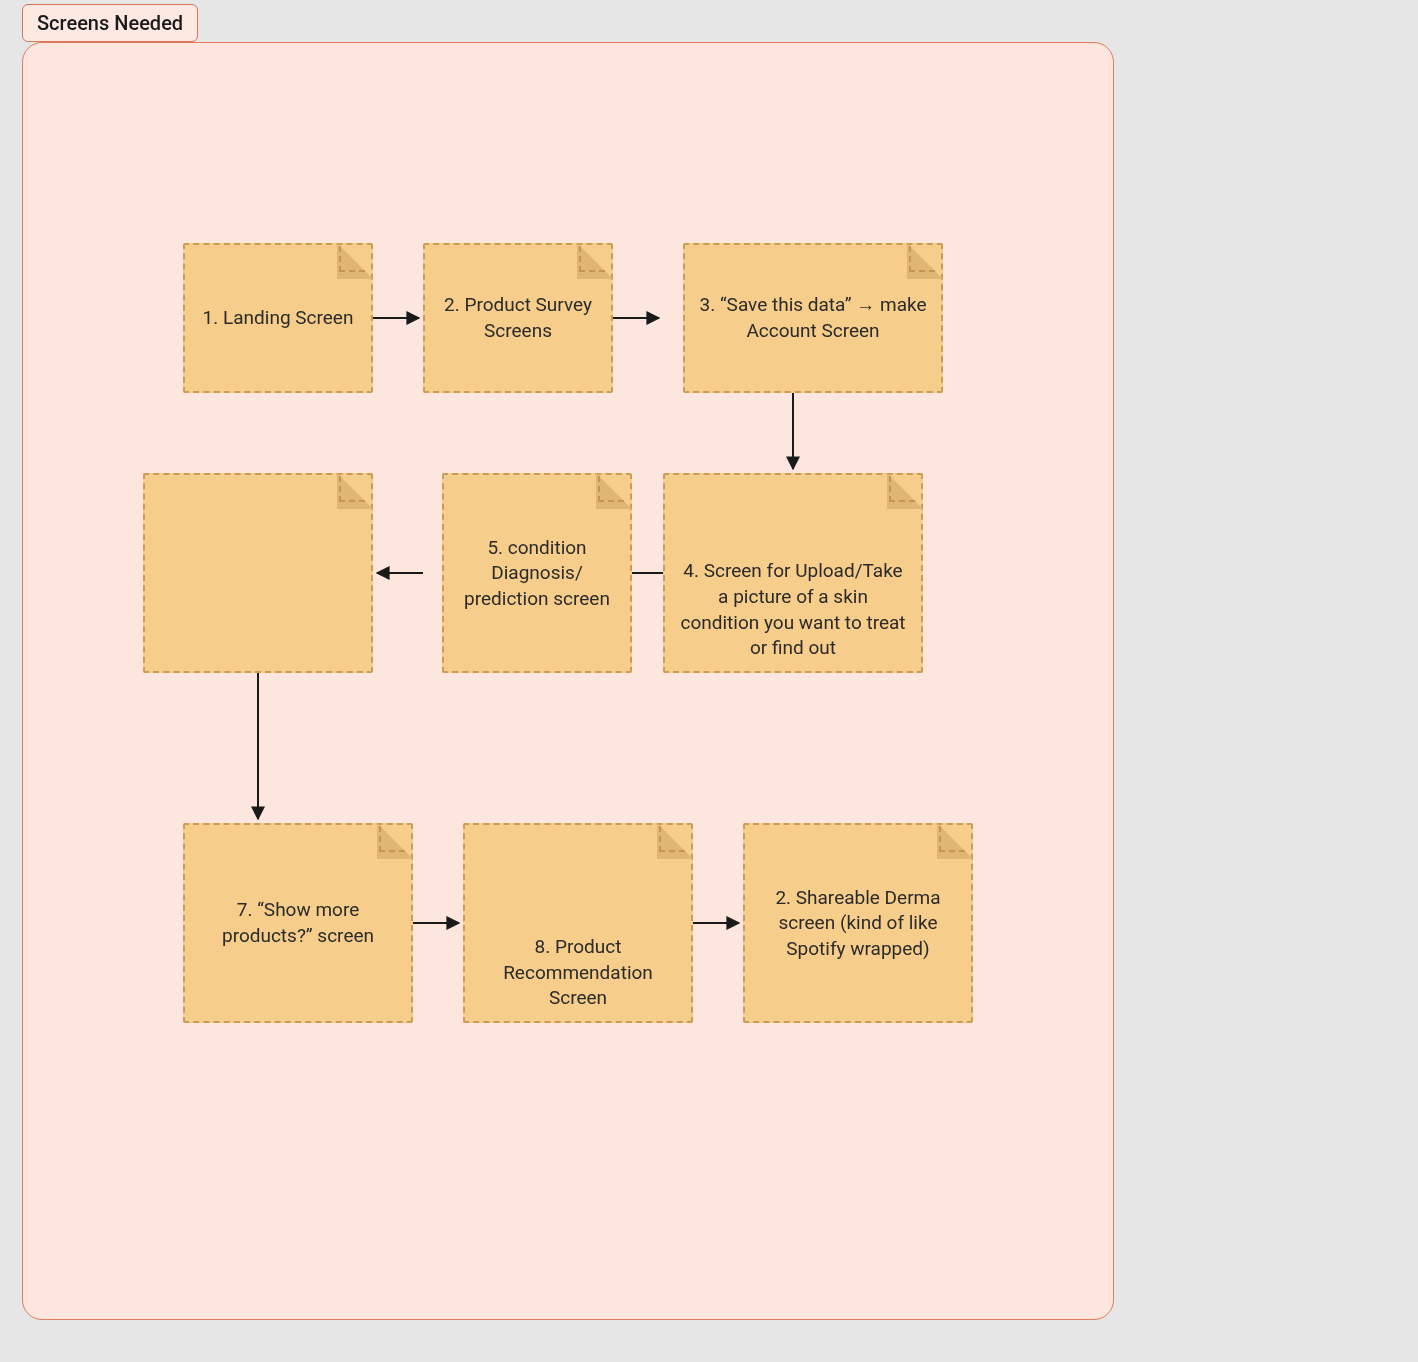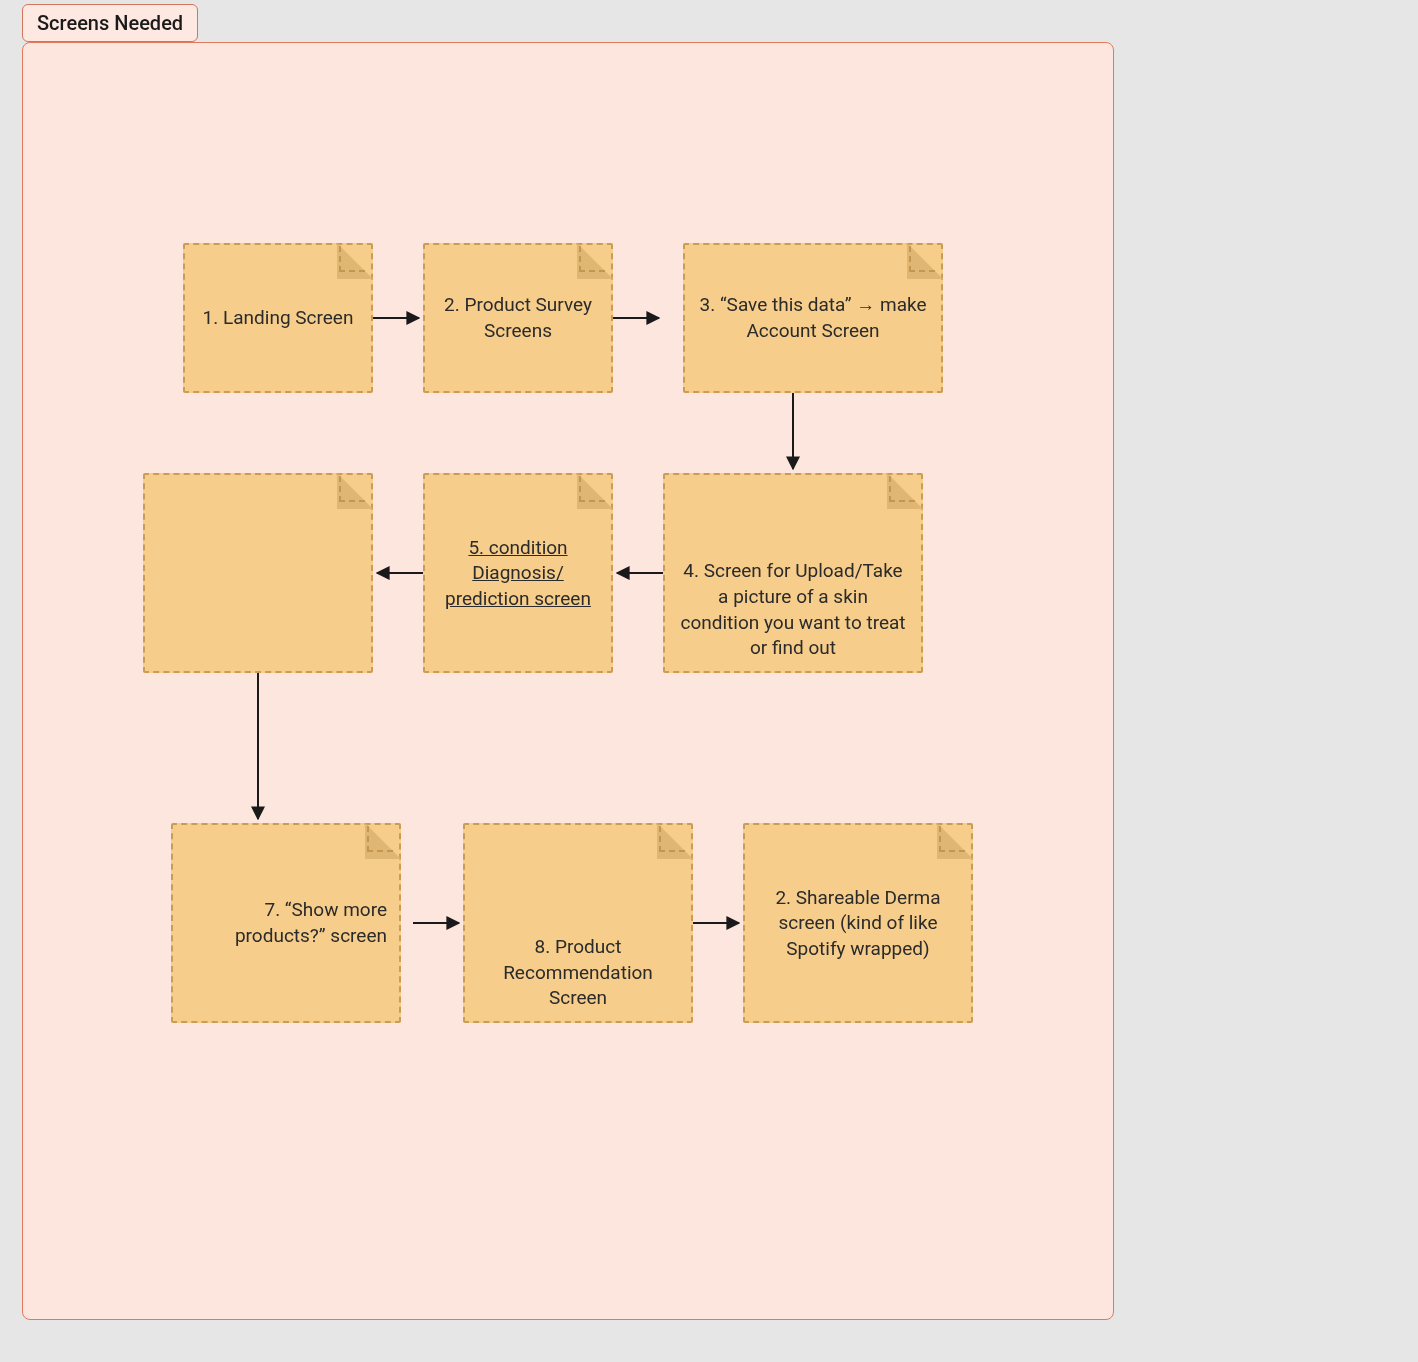--- a/index.html
+++ b/index.html
@@ -29,21 +29,21 @@
     font-weight: 500;
     z-index: 2;
   }
   .panel {
     position: absolute;
     left: 22px;
     right: 22px;
     top: 42px;
     bottom: 42px;
     border: 1.5px solid #e2795a;
-    border-radius: 8px;
+    border-radius: 20px;
     background: #fce6de;
     overflow: hidden;
   }
   .canvas {
     position: relative;
     width: 100%;
     height: 100%;
   }
   .node {
     position: absolute;
@@ -125,28 +125,28 @@
           <span>2. Product Survey Screens</span>
         </div>
         <div class="node" style="left: 660px; top: 200px; width: 260px; height: 150px;">
           <div class="fold"></div>
           <span>3. “Save this data” →  make Account Screen</span>
         </div>
         <div class="node" style="left: 640px; top: 430px; width: 260px; height: 200px; align-items: flex-end;">
           <div class="fold"></div>
           <span>4. Screen for Upload/Take a picture of a skin condition you want to treat or find out</span>
         </div>
-        <div class="node" style="left: 400px; top: 430px; width: 190px; height: 200px; text-decoration: underline;">
+        <div class="node" style="left: 419px; top: 430px; width: 190px; height: 200px;">
           <div class="fold"></div>
           <span>5. condition Diagnosis/ prediction screen</span>
         </div>
         <div class="node" style="left: 120px; top: 430px; width: 230px; height: 200px;">
           <div class="fold"></div>
         </div>
-        <div class="node" style="left: 148px; top: 780px; width: 230px; height: 200px; text-align: right;">
+        <div class="node" style="left: 160px; top: 780px; width: 230px; height: 200px;">
           <div class="fold"></div>
           <span>7. “Show more products?” screen</span>
         </div>
         <div class="node" style="left: 440px; top: 780px; width: 230px; height: 200px; align-items: flex-end;">
           <div class="fold"></div>
           <span>8. Product Recommendation Screen</span>
         </div>
         <div class="node" style="left: 720px; top: 780px; width: 230px; height: 200px;">
           <div class="fold"></div>
           <span>2. Shareable Derma screen (kind of like Spotify wrapped)</span>

